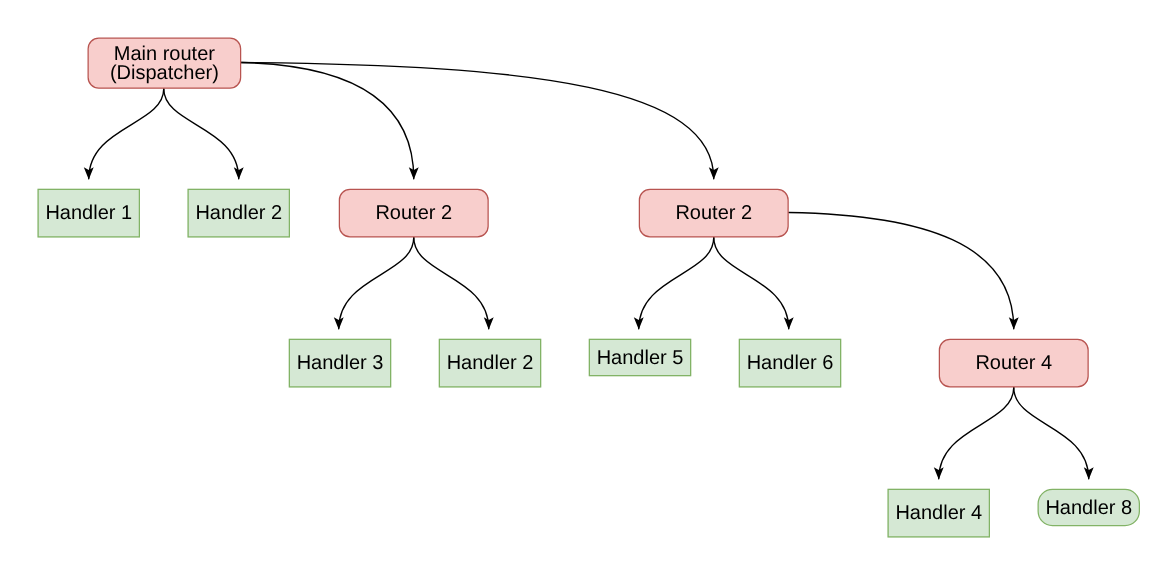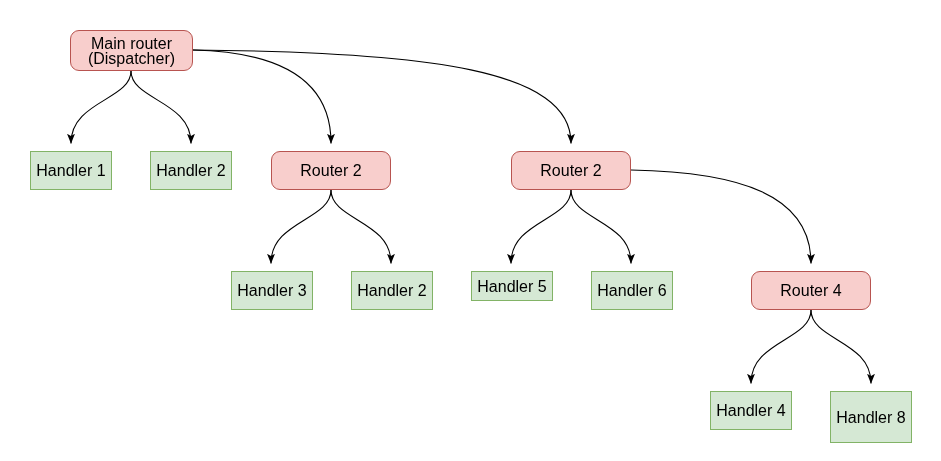--- a/index.html
+++ b/index.html
@@ -89,16 +89,16 @@
       <div class="node handler" style="left: 30px; top: 151px; width: 82px; height: 39px;"><span class="node-label">Handler 1</span></div>
       <div class="node handler" style="left: 150px; top: 151px; width: 82px; height: 39px;"><span class="node-label">Handler 2</span></div>
       <div class="node router" style="left: 271px; top: 151px; width: 120px; height: 39px;"><span class="node-label">Router 2</span></div>
       <div class="node router" style="left: 511px; top: 151px; width: 120px; height: 39px;"><span class="node-label">Router 2</span></div>
       <div class="node handler" style="left: 231px; top: 271px; width: 82px; height: 39px;"><span class="node-label">Handler 3</span></div>
       <div class="node handler" style="left: 351px; top: 271px; width: 82px; height: 39px;"><span class="node-label">Handler 2</span></div>
       <div class="node handler" style="left: 471px; top: 271px; width: 82px; height: 30px;"><span class="node-label">Handler 5</span></div>
       <div class="node handler" style="left: 591px; top: 271px; width: 82px; height: 39px;"><span class="node-label">Handler 6</span></div>
       <div class="node router" style="left: 751px; top: 271px; width: 120px; height: 39px;"><span class="node-label">Router 4</span></div>
       <div class="node handler" style="left: 710px; top: 391px; width: 82px; height: 39px;"><span class="node-label">Handler 4</span></div>
-      <div class="node handler" style="left: 830px; top: 391px; width: 82px; height: 52px;"><span class="node-label">Handler 8</span></div>
+      <div class="node handler" style="left: 830px; top: 391px; width: 82px; height: 30px; border-radius: 12px;"><span class="node-label">Handler 8</span></div>
     </div>
 
 </div>
 
 </body></html>

